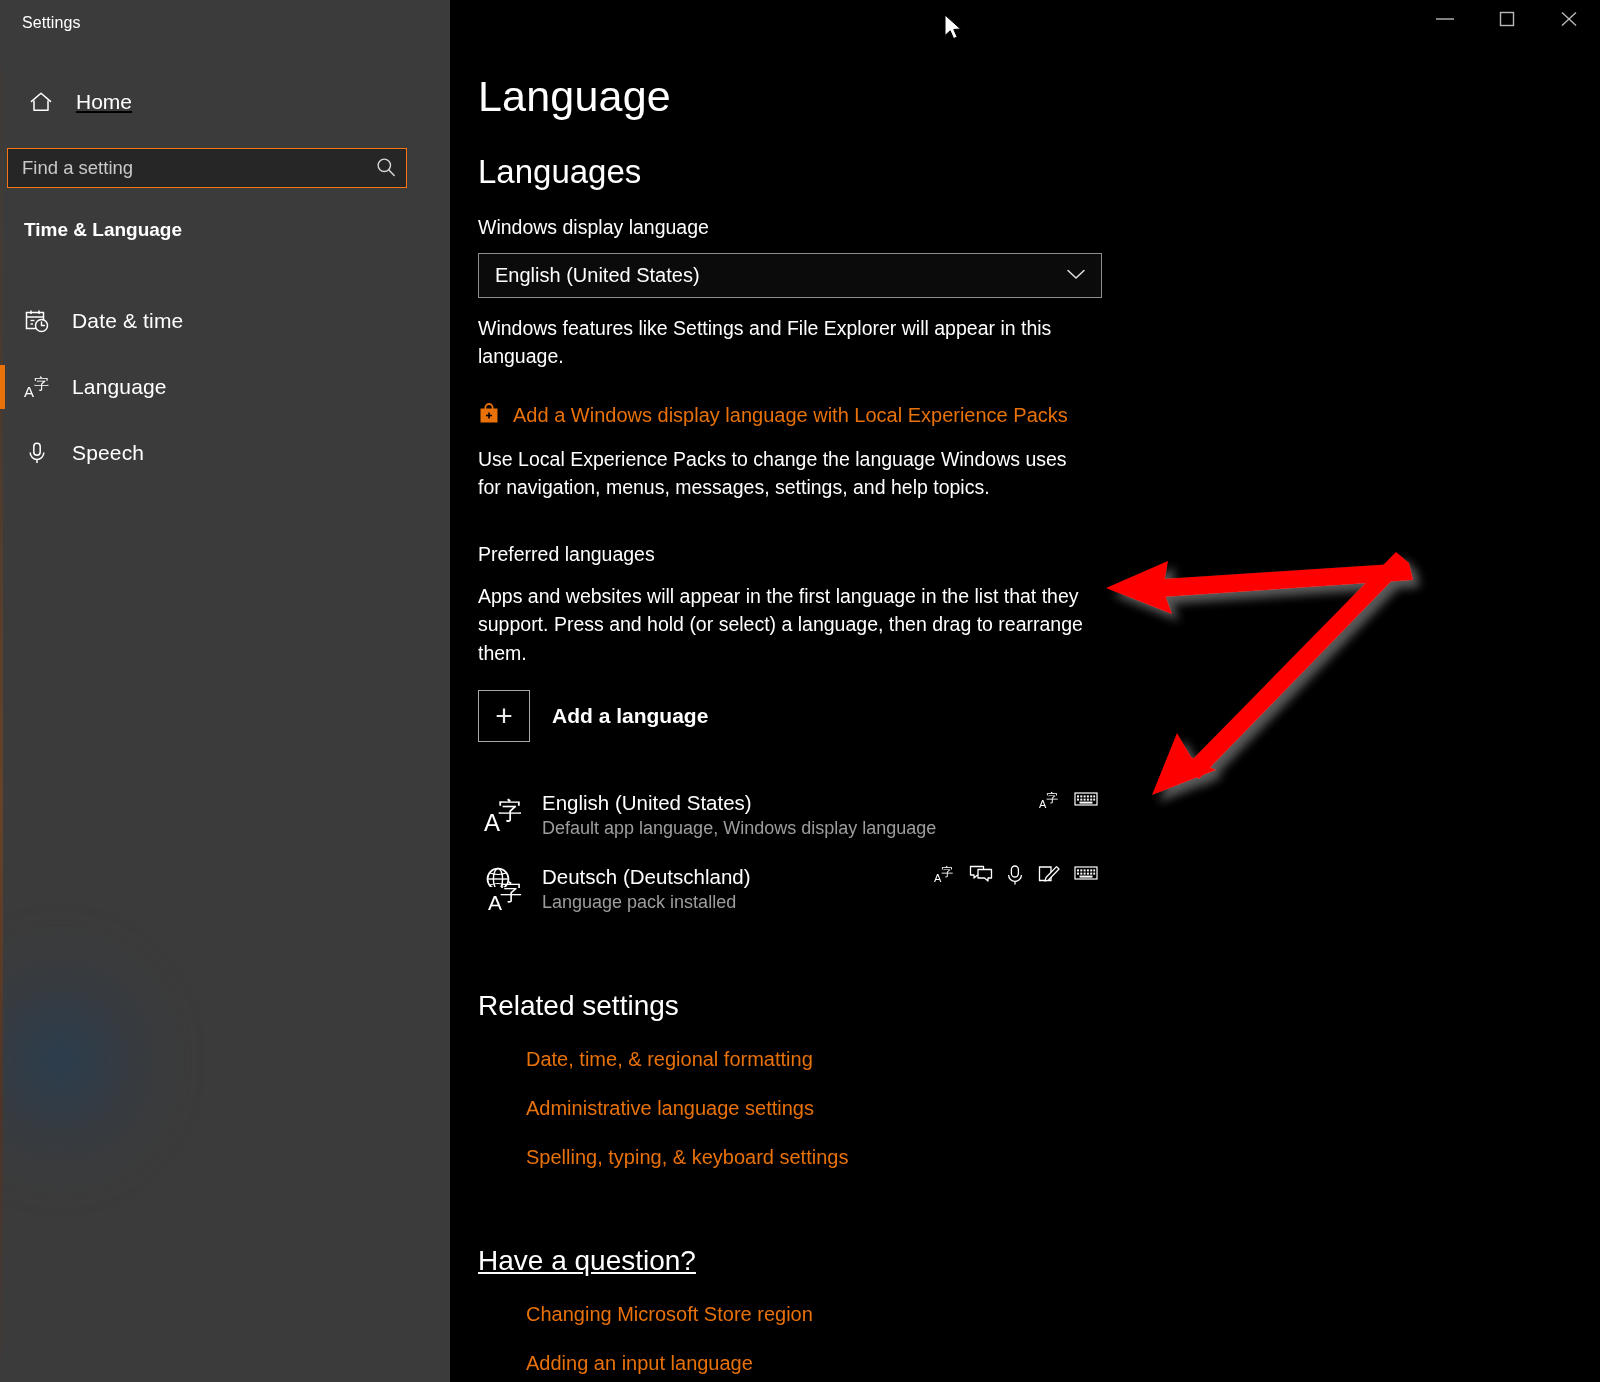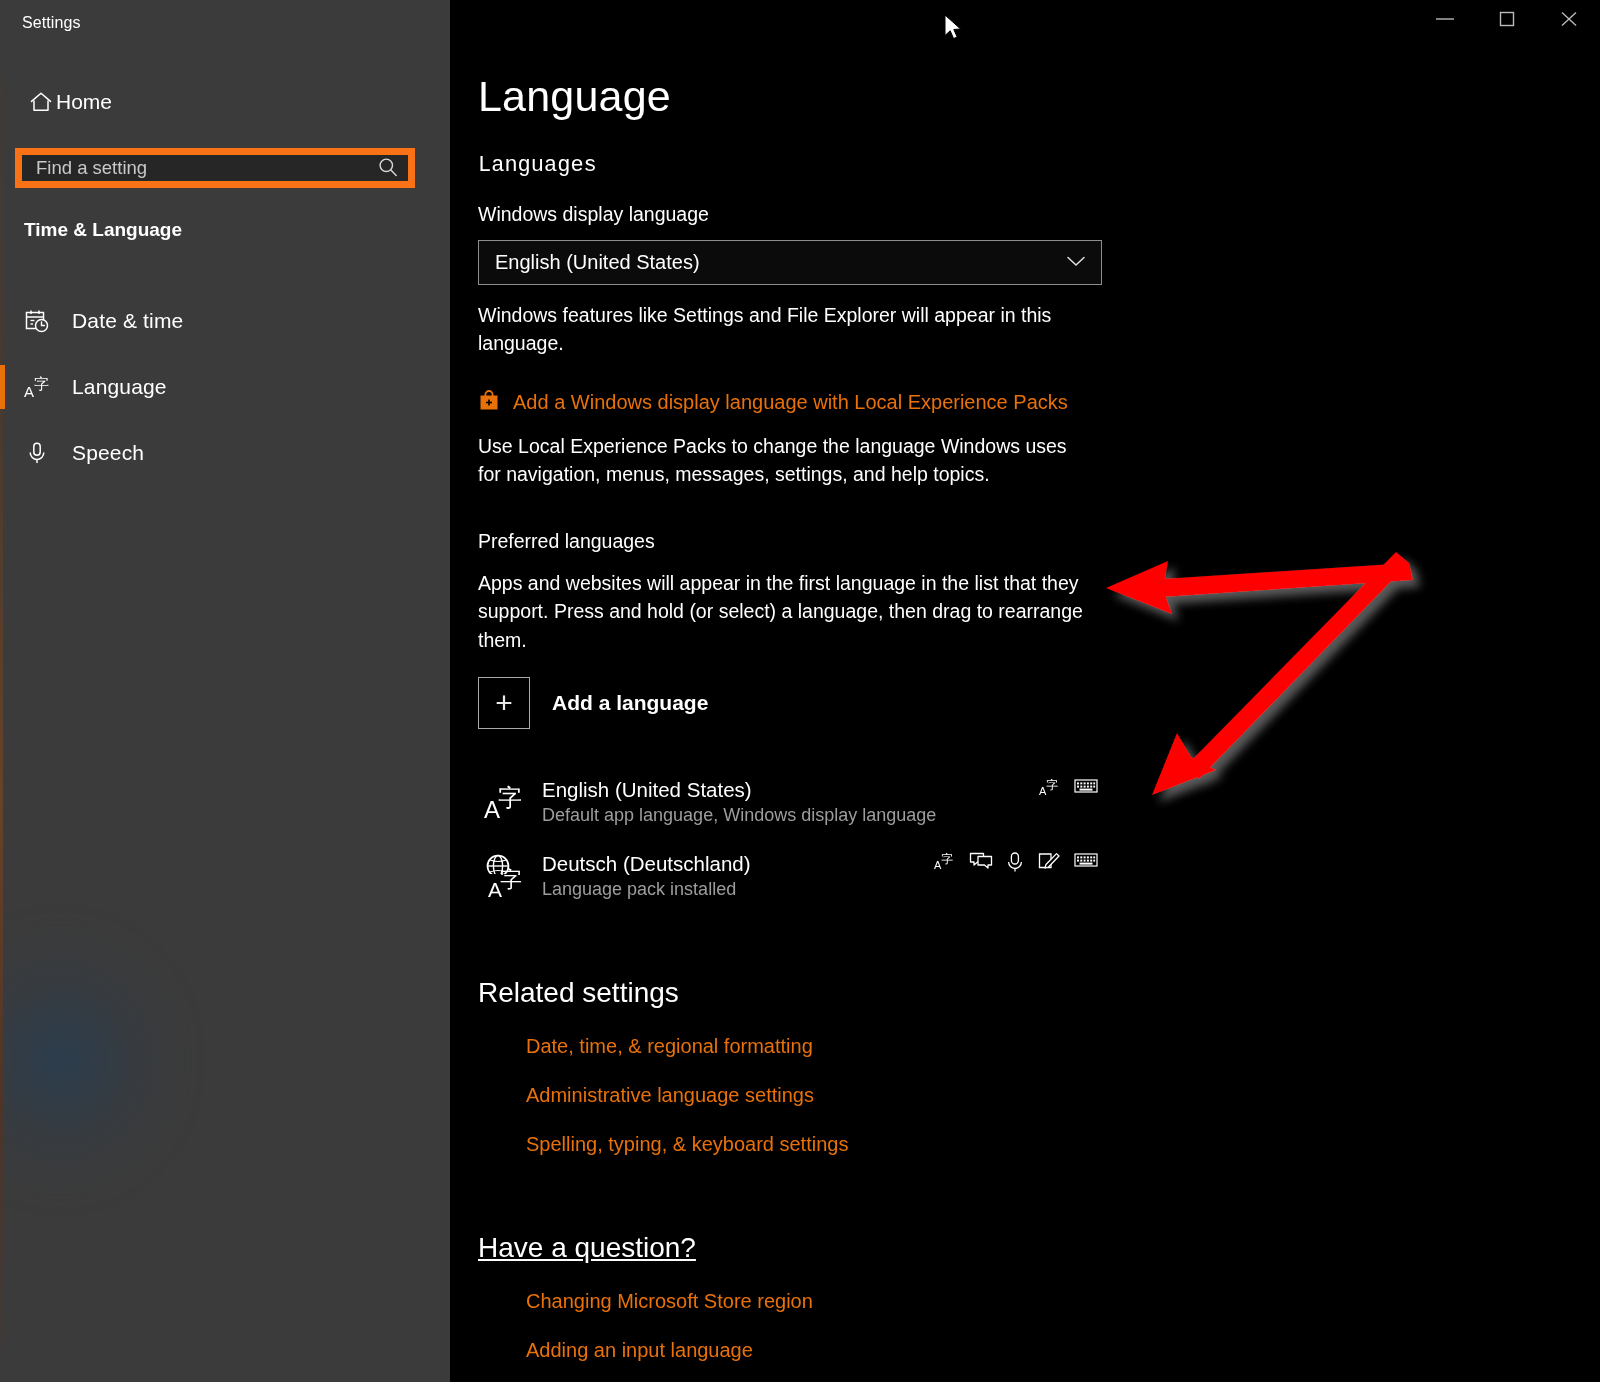--- a/index.html
+++ b/index.html
@@ -36,30 +36,30 @@
     background:linear-gradient(180deg,#3b3b3b 0%, #4a3a2e 30%, #6b4326 58%, #503427 80%, #3b3b3b 100%);
     opacity:.9;
   }
   .sb-title {
     position:absolute; left:22px; top:14px;
     font-size:16px; color:#ffffff; letter-spacing:.1px;
   }
   .sb-home {
     position:absolute; left:14px; top:80px;
     width:420px; height:44px;
-    display:flex; align-items:center; 
-    padding-left:12px; cursor:default;
+    display:flex; align-items:center; gap:20px;
+    padding-left:12px; cursor:default;text-decoration:underline;
   }
   .sb-home .lbl { font-size:21px; color:#ffffff; }
 
   .search-wrap {
-    position:absolute; left:15px; top:148px;
+    position:absolute; left:7px; top:148px;
     width:400px; height:40px;
     background:#262626;
-    border:7px solid #f97316;
+    border:1px solid #f97316;
     display:flex; align-items:center;
   }
   .search-wrap input {
     flex:1; height:100%;
     background:transparent; border:none; outline:none;
     padding:0 14px;
     font-family:"Liberation Sans", sans-serif;
     font-size:18.5px; color:#e6e6e6;
   }
   .search-wrap input::placeholder { color:#c9c9c9; opacity:1; }
@@ -109,21 +109,21 @@
 
   .content { position:absolute; left:28px; top:0; width:1120px; }
 
   h1.page-title {
     margin-top:72px;
     font-size:43px; font-weight:400; color:#ffffff;
     letter-spacing:.2px;
   }
   h2.section {
     margin-top:32px;
-    font-size:22px; font-weight:400; color:#ffffff;font-family:Liberation Mono, monospace;
+    font-size:33px; font-weight:400; color:#ffffff;
   }
   .field-label {
     margin-top:25px;
     font-size:19.5px; color:#ffffff;
   }
   .combo {
     margin-top:14px;
     width:624px; height:45px;
     background:#0b0b0b;
     border:1px solid #8e8e8e;

